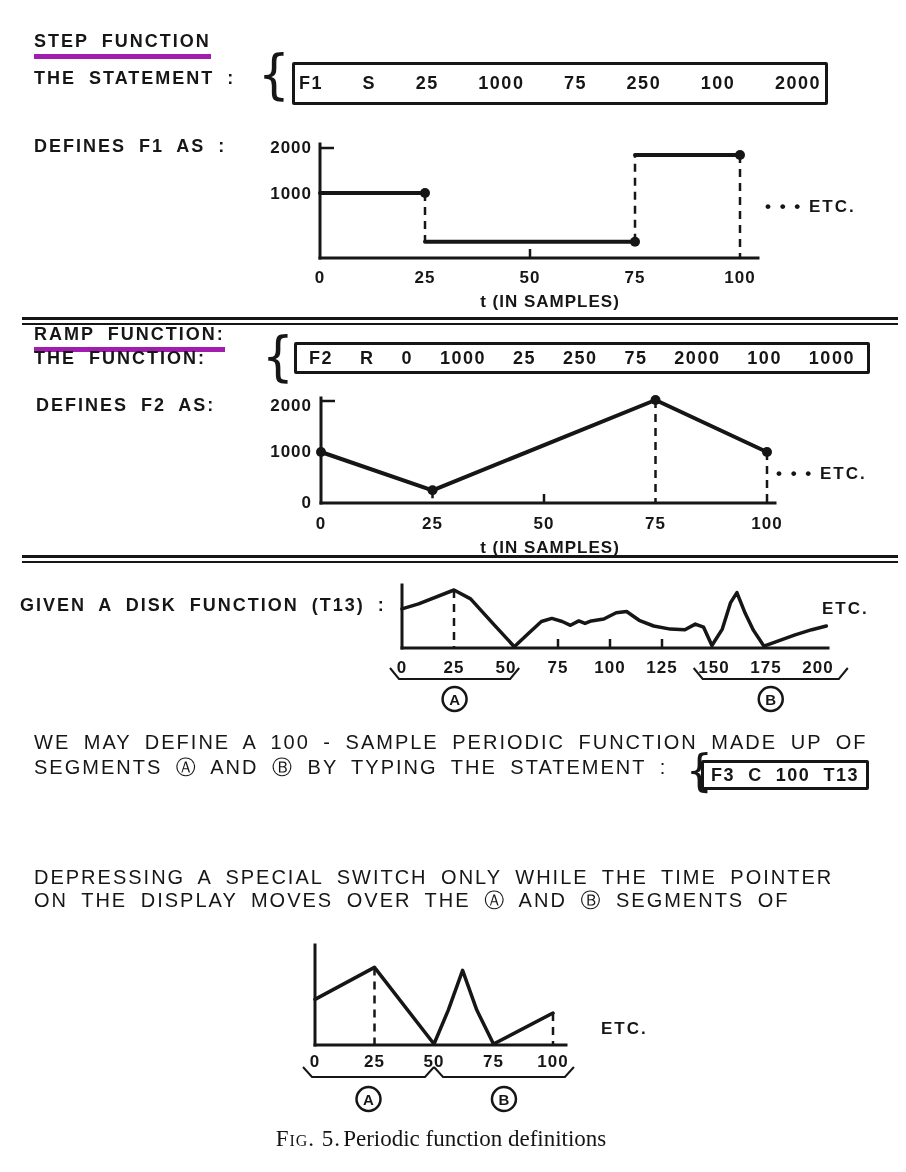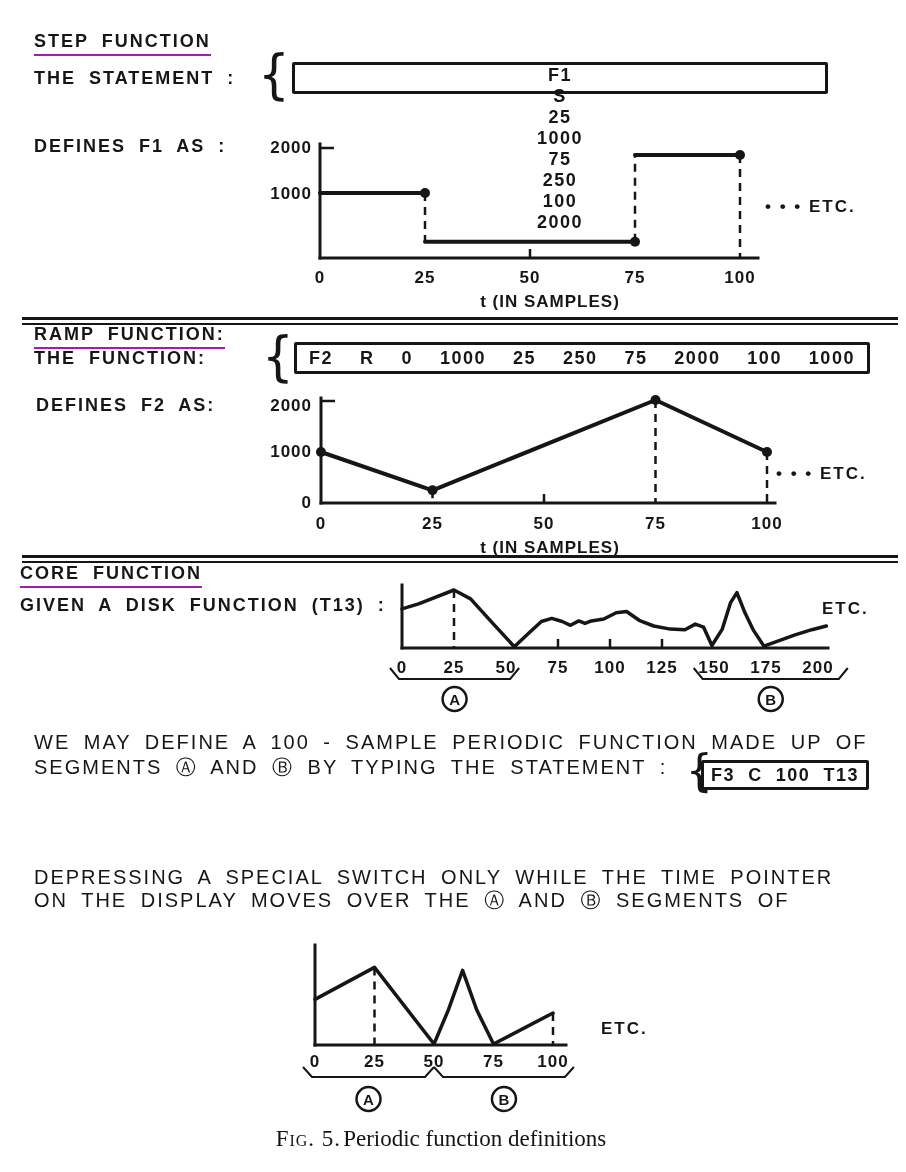--- a/index.html
+++ b/index.html
@@ -6,21 +6,21 @@
   .page{
     position:relative; width:906px; height:1172px; margin:0 auto;
     background:#ffffff; overflow:hidden;
     font-family:"Liberation Sans","DejaVu Sans",sans-serif;
     color:#161616;
   }
   .hand{
     font-weight:700; font-size:18px; letter-spacing:2px; word-spacing:6px;
     color:#161616; white-space:nowrap;
   }
-  .title-underline{display:inline-block; border-bottom:2px solid #a21caf; padding-bottom:2px;}
+  .title-underline{display:inline-block; border-bottom:5px solid #a21caf; padding-bottom:2px;}
   .abs{position:absolute;}
   .rule{
     position:absolute; left:22px; width:876px; height:3px;
     border-top:3px solid #161616; border-bottom:2px solid #161616;
   }
   .stmt-box{
     position:absolute; box-sizing:border-box; border:3px solid #161616; border-radius:2px;
     display:flex; align-items:center; justify-content:space-between;
   }
   .stmt-box .tok{font-weight:700; font-size:18px; letter-spacing:1.5px; white-space:nowrap;}
@@ -55,21 +55,21 @@
 <body>
 
 <div class="page">
 
   <div class="abs hand" style="left:34px; top:31px;">
     <span class="title-underline">STEP FUNCTION</span>
   </div>
 
   <div class="abs hand" style="left:34px; top:68px;">THE STATEMENT :</div>
   <div class="big-brace" style="left:258px; top:50px;">{</div>
-  <div class="stmt-box" style="left:292px; top:62px; width:536px; height:32px; padding:0 4px;flex-direction:column;">
+  <div class="stmt-box" style="left:292px; top:62px; width:536px; height:43px; padding:0 4px;">
       <span class="tok">F1</span>
       <span class="tok">S</span>
       <span class="tok">25</span>
       <span class="tok">1000</span>
       <span class="tok">75</span>
       <span class="tok">250</span>
       <span class="tok">100</span>
       <span class="tok">2000</span>
     </div>
 
@@ -143,23 +143,20 @@
       <line x1="517" y1="60" x2="517" y2="111" class="ln dash"></line>
       <circle cx="71" cy="60" r="5" class="pt"></circle>
       <circle cx="182.5" cy="98.25" r="5" class="pt"></circle>
       <circle cx="405.5" cy="8" r="5" class="pt"></circle>
       <circle cx="517" cy="60" r="5" class="pt"></circle>
     </svg>
   <div class="etc" style="left:776px; top:464px;">• • • ETC.</div>
 
   <div class="rule" style="top:555px;"></div>
 
-  <div class="abs hand" style="left:20px; top:563px;">
-    <span class="title-underline">CORE FUNCTION</span>
-  </div>
   <div class="abs hand" style="left:20px; top:595px;">GIVEN A DISK FUNCTION (T13) :</div>
 
   <svg width="526" height="165" style="left:380px; top:575px;">
       <line x1="22" y1="10" x2="22" y2="73" class="ln axis"></line>
       <line x1="22" y1="73" x2="448" y2="73" class="ln axis"></line>
       <text x="22" y="98" text-anchor="middle">0</text>
       <text x="74" y="98" text-anchor="middle">25</text>
       <text x="126" y="98" text-anchor="middle">50</text>
       <text x="178" y="98" text-anchor="middle">75</text>
       <text x="230" y="98" text-anchor="middle">100</text>

